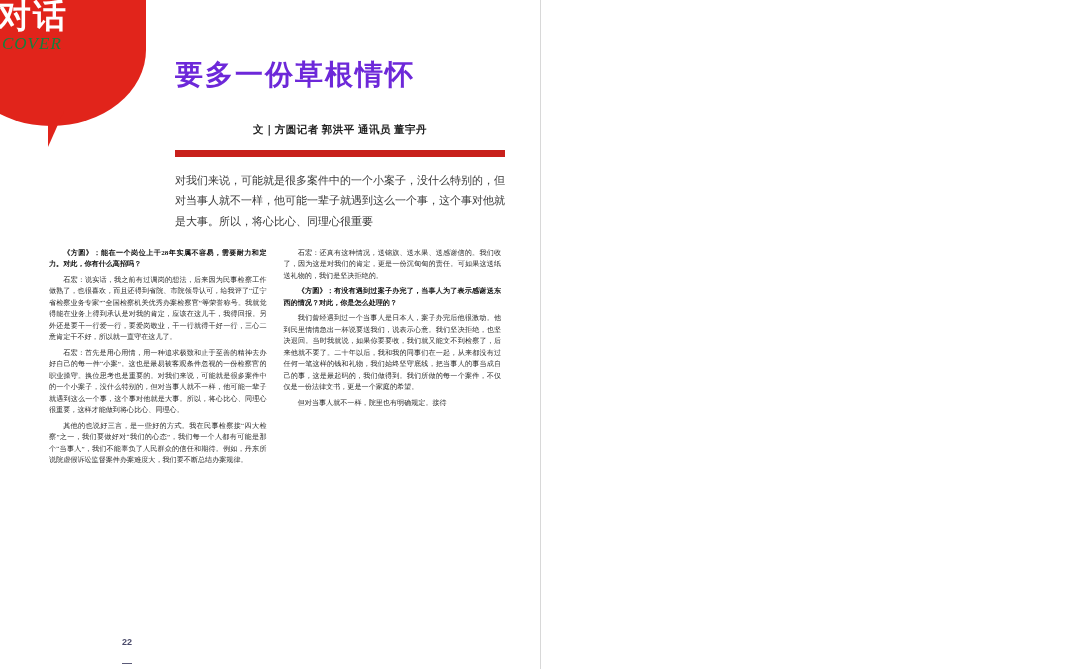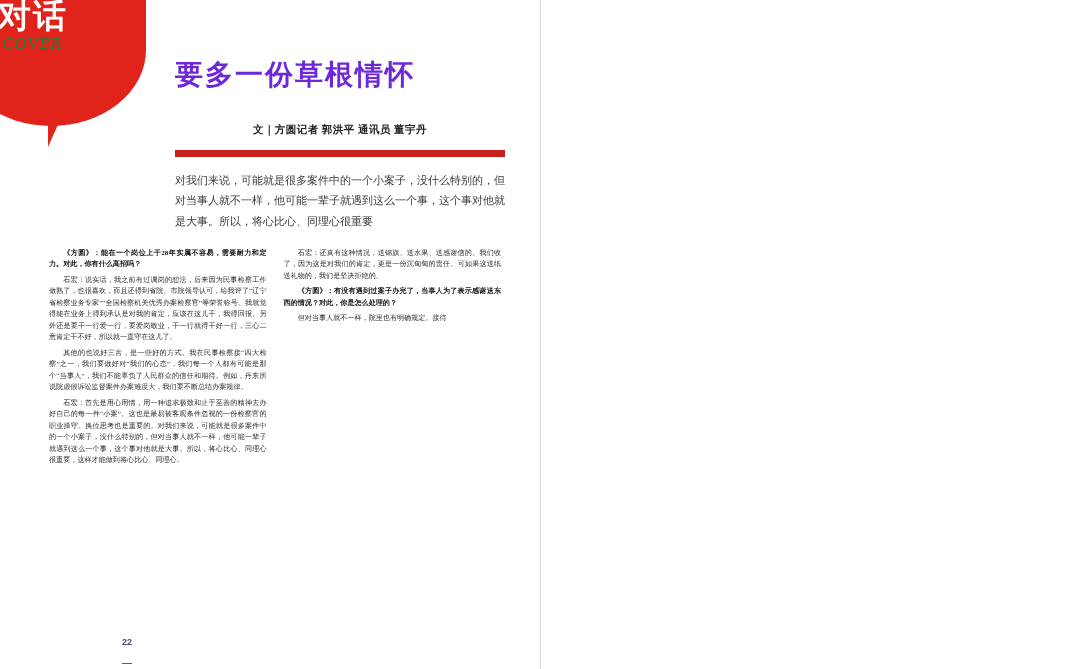--- a/index.html
+++ b/index.html
@@ -97,26 +97,27 @@
       <div class="headline">要多一份草根情怀</div>
       <div class="byline">文｜方圆记者 郭洪平 通讯员 董宇丹</div>
       <div class="red-rule"></div>
       <div class="deck">对我们来说，可能就是很多案件中的一个小案子，没什么特别的，但对当事人就不一样，他可能一辈子就遇到这么一个事，这个事对他就是大事。所以，将心比心、同理心很重要</div>
     </div>
 
     <div class="cols cols-left">
       <div class="col" id="lcol0">
           <p><span class="q">《方圆》：能在一个岗位上干28年实属不容易，需要耐力和定力。对此，你有什么高招吗？</span></p>
           <p><span class="spk">石宏：</span>说实话，我之前有过调岗的想法，后来因为民事检察工作做熟了，也很喜欢，而且还得到省院、市院领导认可，给我评了“辽宁省检察业务专家”“全国检察机关优秀办案检察官”等荣誉称号。我就觉得能在业务上得到承认是对我的肯定，应该在这儿干，我得回报。另外还是要干一行爱一行，要爱岗敬业，干一行就得干好一行，三心二意肯定干不好，所以就一直守在这儿了。</p>
+          <p><span class="spk">石宏：</span>首先是用心用情，用一种追求极致和止于至善的精神去办好自己的每一件“小案”。这也是最易被客观条件忽视的一份检察官的职业操守。换位思考也是重要的。对我们来说，可能就是很多案件中的一个小案子，没什么特别的，但对当事人就不一样，他可能一辈子就遇到这么一个事，这个事对他就是大事。所以，将心比心、同理心很重要，这样才能做到将心比心、同理心。</p>
           <p>其他的也说好三言，是一些好的方式。我在民事检察接“四大检察”之一，我们要做好对“我们的心态”，我们每一个人都有可能是那个“当事人”，我们不能辜负了人民群众的信任和期待。例如，丹东所说院虚假诉讼监督案件办案难度大，我们要不断总结办案规律。</p>
-          <p><span class="spk">石宏：</span>首先是用心用情，用一种追求极致和止于至善的精神去办好自己的每一件“小案”。这也是最易被客观条件忽视的一份检察官的职业操守。换位思考也是重要的。对我们来说，可能就是很多案件中的一个小案子，没什么特别的，但对当事人就不一样，他可能一辈子就遇到这么一个事，这个事对他就是大事。所以，将心比心、同理心很重要，这样才能做到将心比心、同理心。</p>
         </div>
       <div class="col" id="lcol1">
           <p><span class="spk">石宏：</span>还真有这种情况，送锦旗、送水果、送感谢信的。我们收了，因为这是对我们的肯定，更是一份沉甸甸的责任。可如果这送纸送礼物的，我们是坚决拒绝的。</p>
           <p><span class="q">《方圆》：有没有遇到过案子办完了，当事人为了表示感谢送东西的情况？对此，你是怎么处理的？</span></p>
+          <p>我们曾经遇到过一个当事人是日本人，案子办完后他很激动。他到民里情情急出一杯说要送我们，说表示心意。我们坚决拒绝，也坚决退回。当时我就说，如果你要要收，我们就又能文不到检察了，后来他就不要了。二十年以后，我和我的同事们在一起，从来都没有过任何一笔这样的钱和礼物，我们始终坚守底线，把当事人的事当成自己的事，这是最起码的，我们做得到。我们所做的每一个案件，不仅仅是一份法律文书，更是一个家庭的希望。</p>
           <p>但对当事人就不一样，院里也有明确规定。接待</p>
         </div>
     </div>
 
     <div class="folio folio-left">
       <span class="num">22</span>
     </div>
   </div>
 
   <div class="page page-right">

